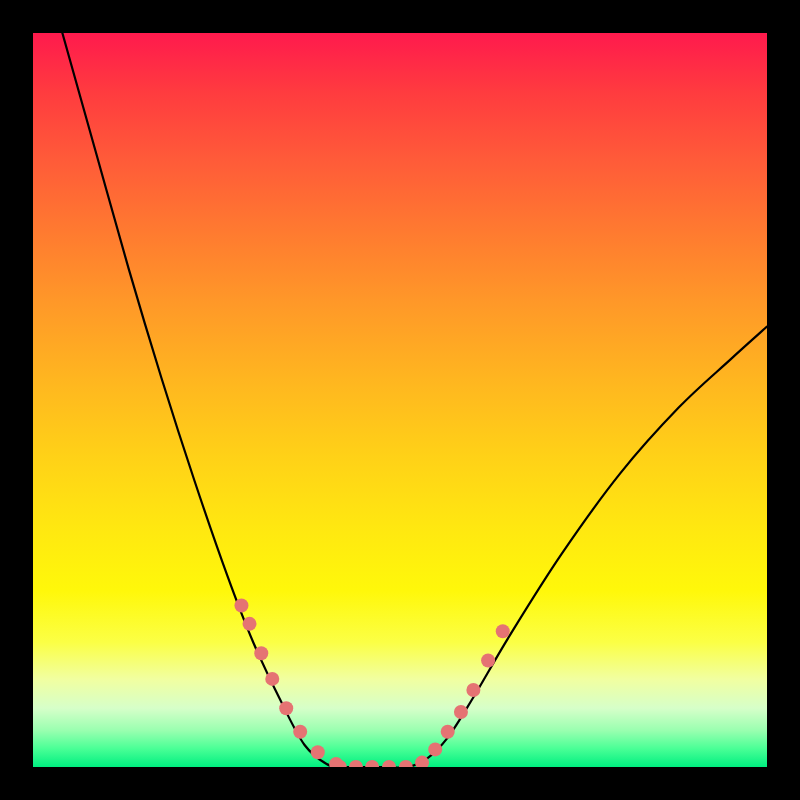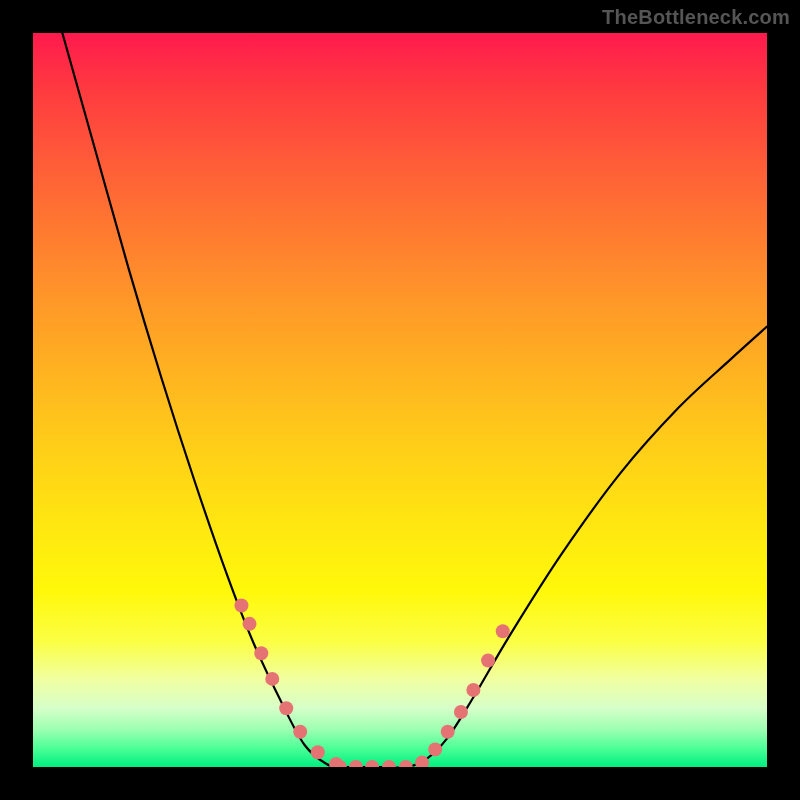--- a/index.html
+++ b/index.html
@@ -88,14 +88,13 @@
           <circle cx="402.23" cy="716.38" r="7" fill="#e57373"></circle>
           <circle cx="414.71" cy="698.77" r="7" fill="#e57373"></circle>
           <circle cx="427.92" cy="678.95" r="7" fill="#e57373"></circle>
           <circle cx="440.40" cy="656.93" r="7" fill="#e57373"></circle>
           <circle cx="455.08" cy="627.57" r="7" fill="#e57373"></circle>
           <circle cx="469.76" cy="598.21" r="7" fill="#e57373"></circle>
         </g>
     </svg>
   </div>
 
-  <div class="watermark">TheBottleneck.com</div>
 </div>
 
 </body></html>

